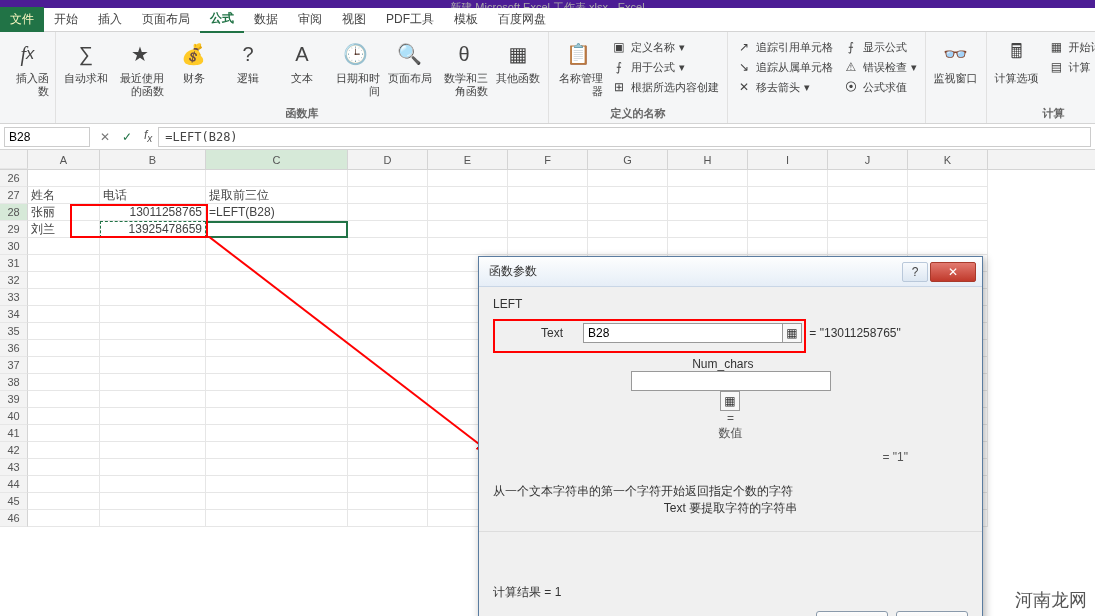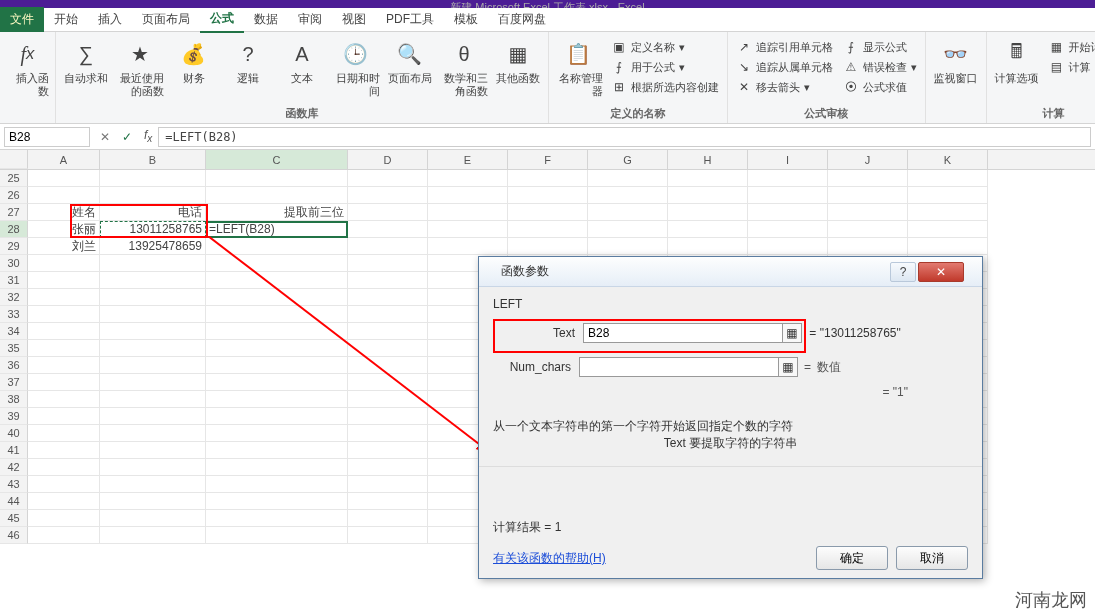--- a/index.html
+++ b/index.html
@@ -38,44 +38,44 @@
 .grid { position: relative; }
 .colhdrs { display: flex; height: 20px; background: #f3f3f3; border-bottom: 1px solid #d4d4d4; }
 .rowhdr { width: 28px; background: #f3f3f3; border-right: 1px solid #d4d4d4; text-align: center; font-size: 11px; color: #555; border-bottom: 1px solid #e6e6e6; line-height: 17px; }
 .rowhdr.sel { background: #d6e9d8; }
 .colhdr { border-right: 1px solid #d4d4d4; text-align: center; font-size: 11px; color: #555; line-height: 20px; }
 .colhdr.sel { background: #d6e9d8; }
 .rows { }
 .row { display: flex; height: 17px; }
 .cell { border-right: 1px solid #e6e6e6; border-bottom: 1px solid #e6e6e6; font-size: 12px; padding: 0 3px; line-height: 16px; overflow: hidden; white-space: nowrap; }
 .cell.r { text-align: right; }
-.cell.c { text-align: right; }
+.cell.c { text-align: left; }
 
 
 .cA { width: 72px; } .cB { width: 106px; } .cC { width: 142px; } .cD { width: 80px; }
 .cE, .cF, .cG, .cH, .cI, .cJ, .cK { width: 80px; }
 
 
 .sel-cell { position: absolute; border: 2px solid #217346; pointer-events: none; }
 .ants { position: absolute; border: 1.5px dashed #217346; pointer-events: none; }
 
 
 .redbox { position: absolute; border: 2px solid #ff0000; pointer-events: none; }
 .redarrow { position: absolute; pointer-events: none; }
 
 
 .dialog { position: absolute; left: 478px; top: 256px; width: 505px; background: #f0f0f0; border: 1px solid #5a7ca0; box-shadow: 2px 2px 8px rgba(0,0,0,0.3); }
-.dlg-title { height: 30px; background: linear-gradient(#fdfefe,#e6eef7); display: flex; align-items: center; padding: 0 18px; border-bottom: 1px solid #c9d6e6; }
+.dlg-title { height: 30px; background: linear-gradient(#fdfefe,#e6eef7); display: flex; align-items: center; padding: 0 6px; border-bottom: 1px solid #c9d6e6; }
 .dlg-title .t { flex: 1; font-size: 12px; color: #333; padding-left: 4px; }
 .dlg-title .wbtn { width: 26px; height: 20px; margin-left: 2px; display: flex; align-items: center; justify-content: center; border: 1px solid #b9c8da; background: linear-gradient(#f7fafd,#dde7f2); border-radius: 2px; cursor: pointer; font-size: 12px; }
 .dlg-title .wbtn.close { background: linear-gradient(#e27a70,#c0392b); color: #fff; width: 46px; border-color: #a83a2c; }
 .dlg-body { padding: 10px 14px 8px 14px; background: #f0f0f0; font-size: 12px; color: #333; }
 .fnname { font-size: 12px; margin-bottom: 8px; }
 .field { display: flex; align-items: center; margin-bottom: 6px; }
-.field label { width: 86px; text-align: right; padding-right: 8px; }
+.field label { width: 86px; text-align: right; padding-right: 20px; }
 .field input { width: 200px; height: 20px; border: 1px solid #999; padding: 1px 4px; font-size: 12px; }
 .field .refbtn { width: 20px; height: 20px; border: 1px solid #999; margin-left: -1px; background: #f8f8f8; display: flex; align-items: center; justify-content: center; cursor: pointer; }
 .field .eq { padding: 0 6px; color: #555; }
 .field .val { color: #555; }
 .redfield { border: 2px solid #ff0000; padding: 2px; }
 .desc { margin-top: 18px; color: #333; line-height: 18px; }
 .argdesc { text-align: center; }
 .dlg-sep { border-top: 1px solid #ddd; margin: 14px -14px 8px -14px; }
 .dlg-foot { display: flex; align-items: center; padding-top: 4px; margin-top: 48px; }
 .dlg-foot .res { flex: 0 0 auto; }
@@ -195,21 +195,20 @@
             <span class="sico">⨍</span>
             <span>显示公式</span>
           </div>
         <div class="smallbtn"><span class="sico">⚠</span><span>错误检查</span> ▾</div>
         <div class="smallbtn">
             <span class="sico">⦿</span>
             <span>公式求值</span>
           </div>
       </div>
     </div>
-    <div class="rglabel">公式审核</div>
   </div>
 
   <div class="rgroup">
     <div class="rgbody">
       <div class="bigbtn">
           <div class="ico">👓</div>
           <div class="lbl">监视窗口</div>
         </div>
     </div>
     <div class="rglabel"></div>
@@ -254,34 +253,20 @@
     <div class="colhdr cE">E</div>
     <div class="colhdr cF">F</div>
     <div class="colhdr cG">G</div>
     <div class="colhdr cH">H</div>
     <div class="colhdr cI">I</div>
     <div class="colhdr cJ">J</div>
     <div class="colhdr cK">K</div>
   </div>
   <div class="rows" id="rows">
       <div class="row">
-        <div class="rowhdr">25</div>
-        <div class="cell cA"></div>
-        <div class="cell cB"></div>
-        <div class="cell cC"></div>
-        <div class="cell cD"></div>
-        <div class="cell cE"></div>
-        <div class="cell cF"></div>
-        <div class="cell cG"></div>
-        <div class="cell cH"></div>
-        <div class="cell cI"></div>
-        <div class="cell cJ"></div>
-        <div class="cell cK"></div>
-      </div>
-      <div class="row">
         <div class="rowhdr">26</div>
         <div class="cell cA"></div>
         <div class="cell cB"></div>
         <div class="cell cC"></div>
         <div class="cell cD"></div>
         <div class="cell cE"></div>
         <div class="cell cF"></div>
         <div class="cell cG"></div>
         <div class="cell cH"></div>
         <div class="cell cI"></div>
@@ -598,21 +583,21 @@
     <div class="redfield" style="display:inline-block;">
       <div class="field">
         <label>Text</label>
         <input value="B28" style="">
         <div class="refbtn">▦</div>
       </div>
     </div>
     <span class="eq">=</span>
     <span class="val">"13011258765"</span>
 
-    <div class="field" style="margin-top:4px;">
+    <div class="field" style="margin-top:4px;flex-direction:column;">
       <label>Num_chars</label>
       <input value="" style="">
       <div class="refbtn">▦</div>
       <span class="eq">=</span>
       <span class="val">数值</span>
     </div>
 
     <div style="text-align:right; padding-right:60px; margin-top:8px; color:#555;">= "1"</div>
 
     <div class="desc">从一个文本字符串的第一个字符开始返回指定个数的字符</div>

